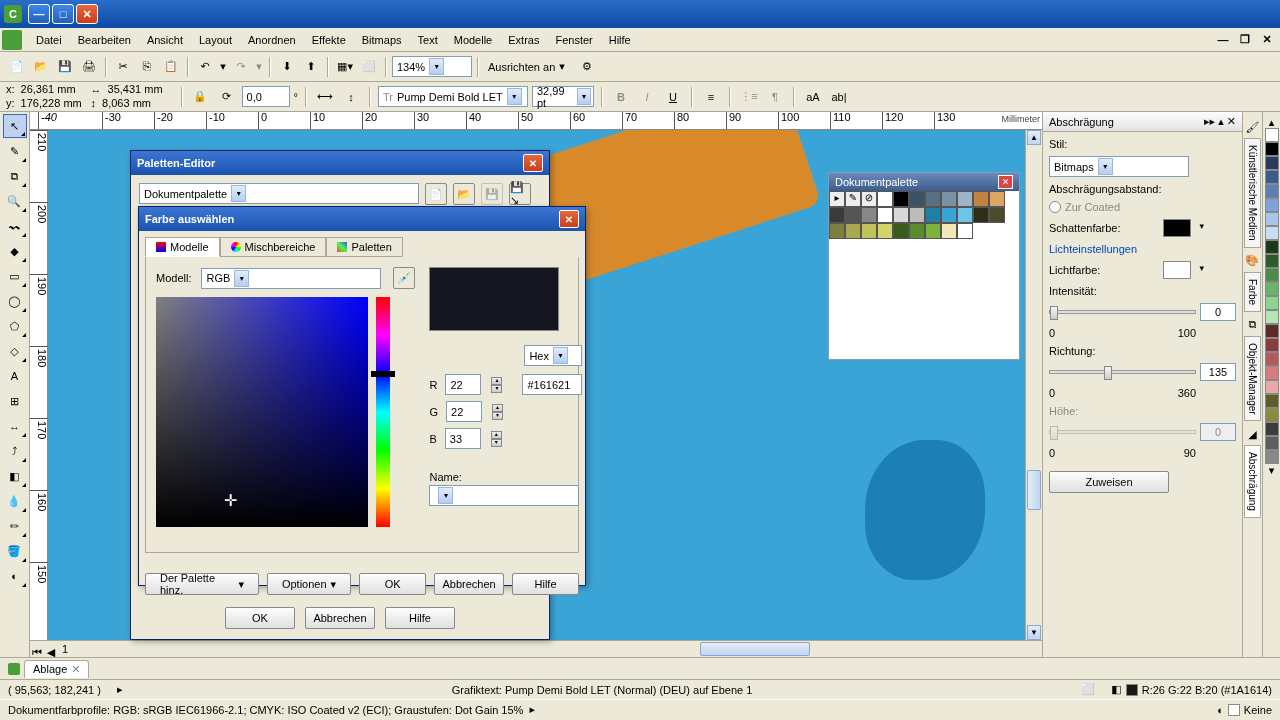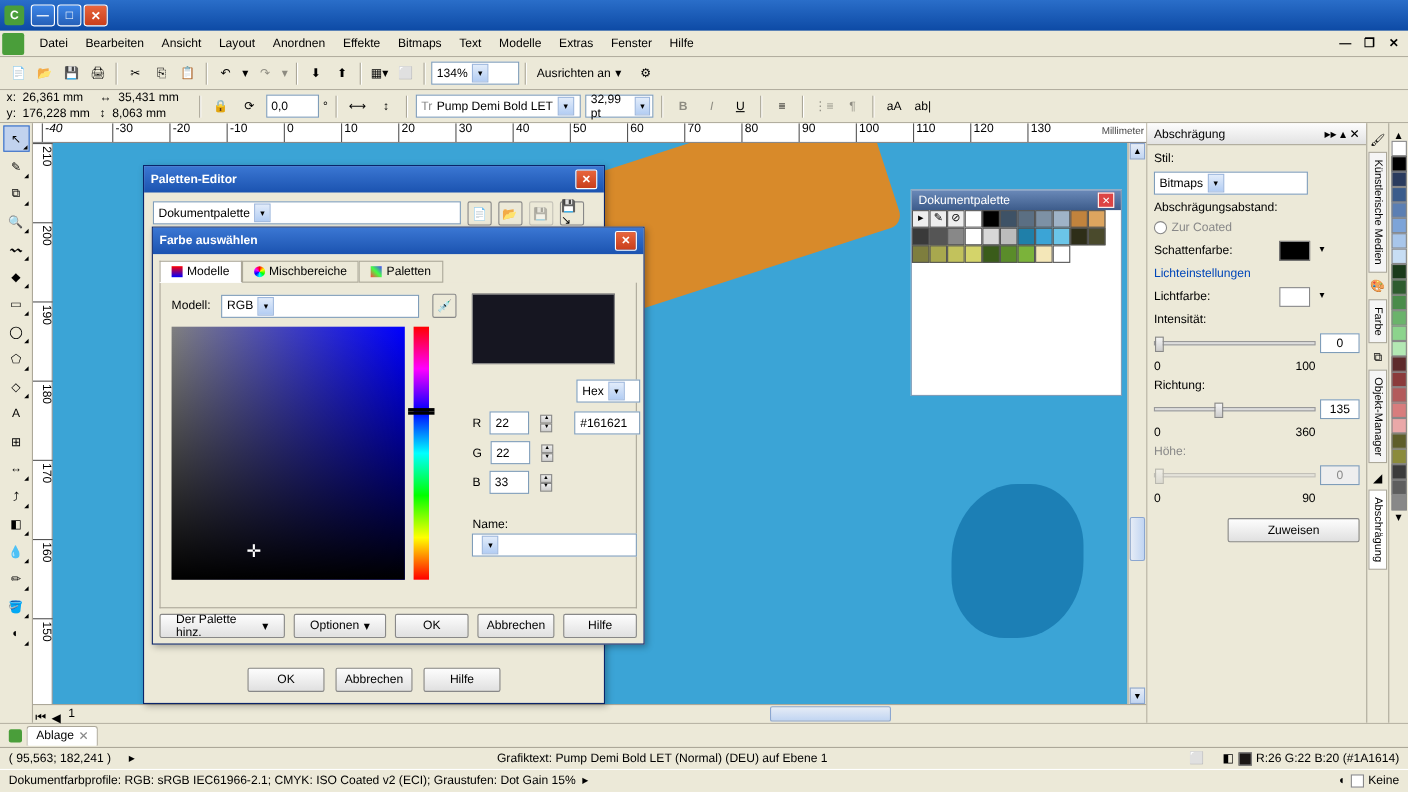--- a/index.html
+++ b/index.html
@@ -345,21 +345,21 @@
       <div class="drow">
           <div class="slider" style="opacity:.5">
             <div class="handle" style="left:0"></div>
           </div>
           <div class="numbox" style="background:#eee;color:#888">0</div>
         </div>
       <div class="drow">
           <span>0</span>
           <span style="margin-left:auto;margin-right:40px">90</span>
         </div>
-      <div style="text-align:right;margin-top:6px"><div class="btn" style="width:120px">Zuweisen</div></div>
+      <div style="text-align:left;margin-top:6px"><div class="btn" style="width:120px">Zuweisen</div></div>
     </div>
   </div>
 
   <div class="vtabs">
     <div class="tbtn">🖌</div>
     <div class="vtab">Künstlerische Medien</div>
     <div class="tbtn">🎨</div>
     <div class="vtab">Farbe</div>
     <div class="tbtn">⧉</div>
     <div class="vtab">Objekt-Manager</div>
@@ -527,21 +527,21 @@
         <div style="margin-top:22px">
           <div>Name:</div>
           <div class="combo" style="width:150px;margin-top:2px">
               <span></span>
               <div class="drop">▾</div>
             </div>
         </div>
       </div>
     </div>
 
-    <div style="display:flex;gap:8px;margin-top:5px">
+    <div style="display:flex;gap:8px;margin-top:20px">
       <div class="btn">
           <span>Der Palette hinz.</span> 
           <span style="margin-left:4px">▾</span>
         </div>
       <div class="btn">
           <span>Optionen</span> 
           <span style="margin-left:4px">▾</span>
         </div>
       <div class="btn" style="width:70px">OK</div>
       <div class="btn" style="width:70px">Abbrechen</div>

